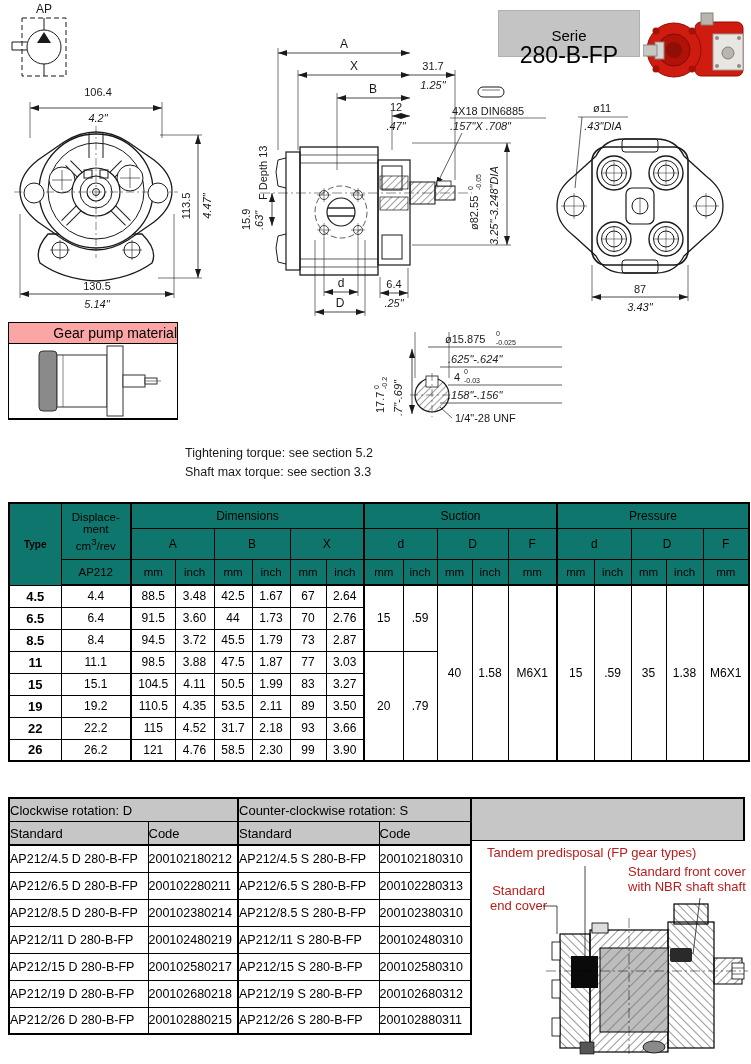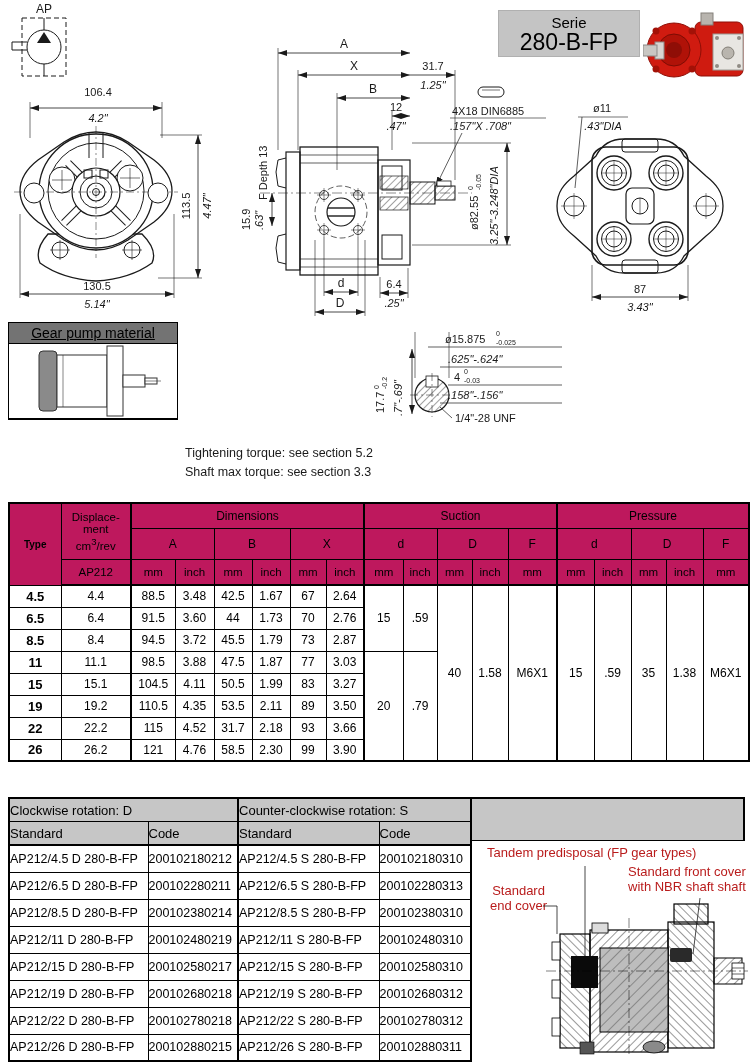--- a/index.html
+++ b/index.html
@@ -6,41 +6,41 @@
   body{
     width:751px;height:1064px;position:relative;background:#fff;
     font-family:"Liberation Sans", sans-serif;color:#000;overflow:hidden;
   }
   .abs{position:absolute;}
   svg text{font-family:"Liberation Sans", sans-serif;fill:#1a1a1a;} .t11{font-size:11px;} .t12{font-size:12px;} .t7{font-size:7px;}
 
   
   #series-badge{left:498px;top:10px;width:142px;height:47px;background:#c4c4c4;
     text-align:center;border:1px solid #b0b0b0;box-sizing:border-box;}
-  #series-badge .l1{font-size:15px;margin-top:3px;}
+  #series-badge .l1{font-size:15px;margin-top:16px;}
   #series-badge .l2{font-size:23px;line-height:23px;}
 
   
   #material-box{left:8px;top:322px;width:168px;border:1px solid #000;background:#fff;}
-  #material-box .mat-title{background:#737373;border-bottom:1px solid #000;text-align:center;
-    font-size:14px;padding:2px 0;text-decoration:underline;}
+  #material-box .mat-title{background:#fca5a5;border-bottom:1px solid #000;text-align:right;
+    font-size:14px;padding:2px 0;}
   #material-box .mat-drawing{height:74px;border-bottom:1px solid #000;display:flex;
     align-items:center;justify-content:center;}
   .mat-row{border-bottom:1px solid #000;font-size:13.5px;padding:1px 3px;white-space:nowrap;}
   .mat-row:last-child{border-bottom:none;}
 
   .note-line{font-size:12.5px;color:#1a1a1a;}
 
   
   #main-table{left:8px;top:502px;width:737px;border-collapse:collapse;table-layout:fixed;
     font-size:12px;}
   #main-table th,#main-table td{border:1px solid #000;text-align:center;vertical-align:middle;
     padding:0;overflow:hidden;}
   #main-table{border:2px solid #000;}
-  #main-table thead th{background:#be185d;font-weight:normal;}
+  #main-table thead th{background:#0f766e;font-weight:normal;}
   #main-table thead tr:last-child th{border-bottom:2px solid #000;font-size:11.5px;}
   #main-table .type-h{font-weight:bold;font-size:10px;}
   #main-table .h1 th{height:24px;}
   #main-table .h2 th{height:30px;}
   #main-table .h3 th{height:24px;}
   #main-table tbody tr{height:22px;}
   #main-table .tcol{font-weight:bold;font-size:13px;}
   .bl2{border-left:2px solid #000 !important;}
   #main-table .disp{font-size:11.5px;line-height:12.5px;}
 
@@ -620,26 +620,20 @@
         <td class="bl2">AP212/15 S 280-B-FP</td>
         <td>200102580310</td>
       </tr>
       <tr>
         <td>AP212/19 D 280-B-FP</td>
         <td>200102680218</td>
         <td class="bl2">AP212/19 S 280-B-FP</td>
         <td>200102680312</td>
       </tr>
       <tr>
-        <td>AP212/22 D 280-B-FP</td>
-        <td>200102780218</td>
-        <td class="bl2">AP212/22 S 280-B-FP</td>
-        <td>200102780312</td>
-      </tr>
-      <tr>
         <td>AP212/26 D 280-B-FP</td>
         <td>200102880215</td>
         <td class="bl2">AP212/26 S 280-B-FP</td>
         <td>200102880311</td>
       </tr>
     </tbody>
 </table>
 
 <div class="abs sec-label" style="left:487px;top:845px">Tandem predisposal (FP gear types)</div>
 <div class="abs sec-label" style="left:628px;top:864px;text-align:left">

